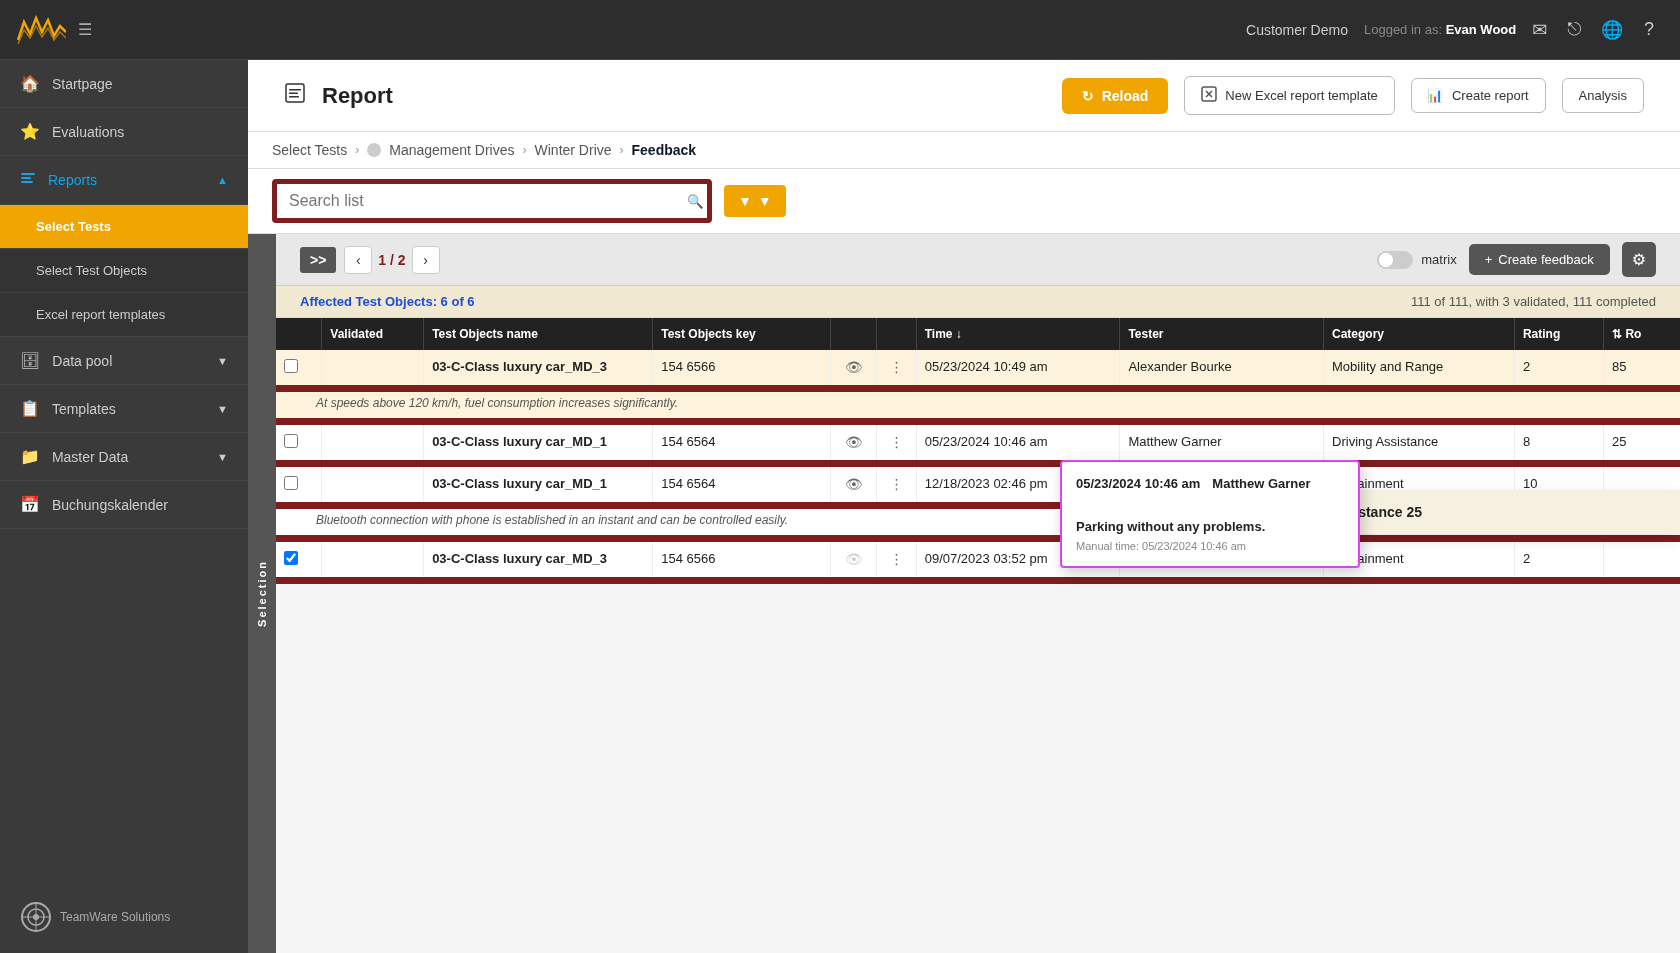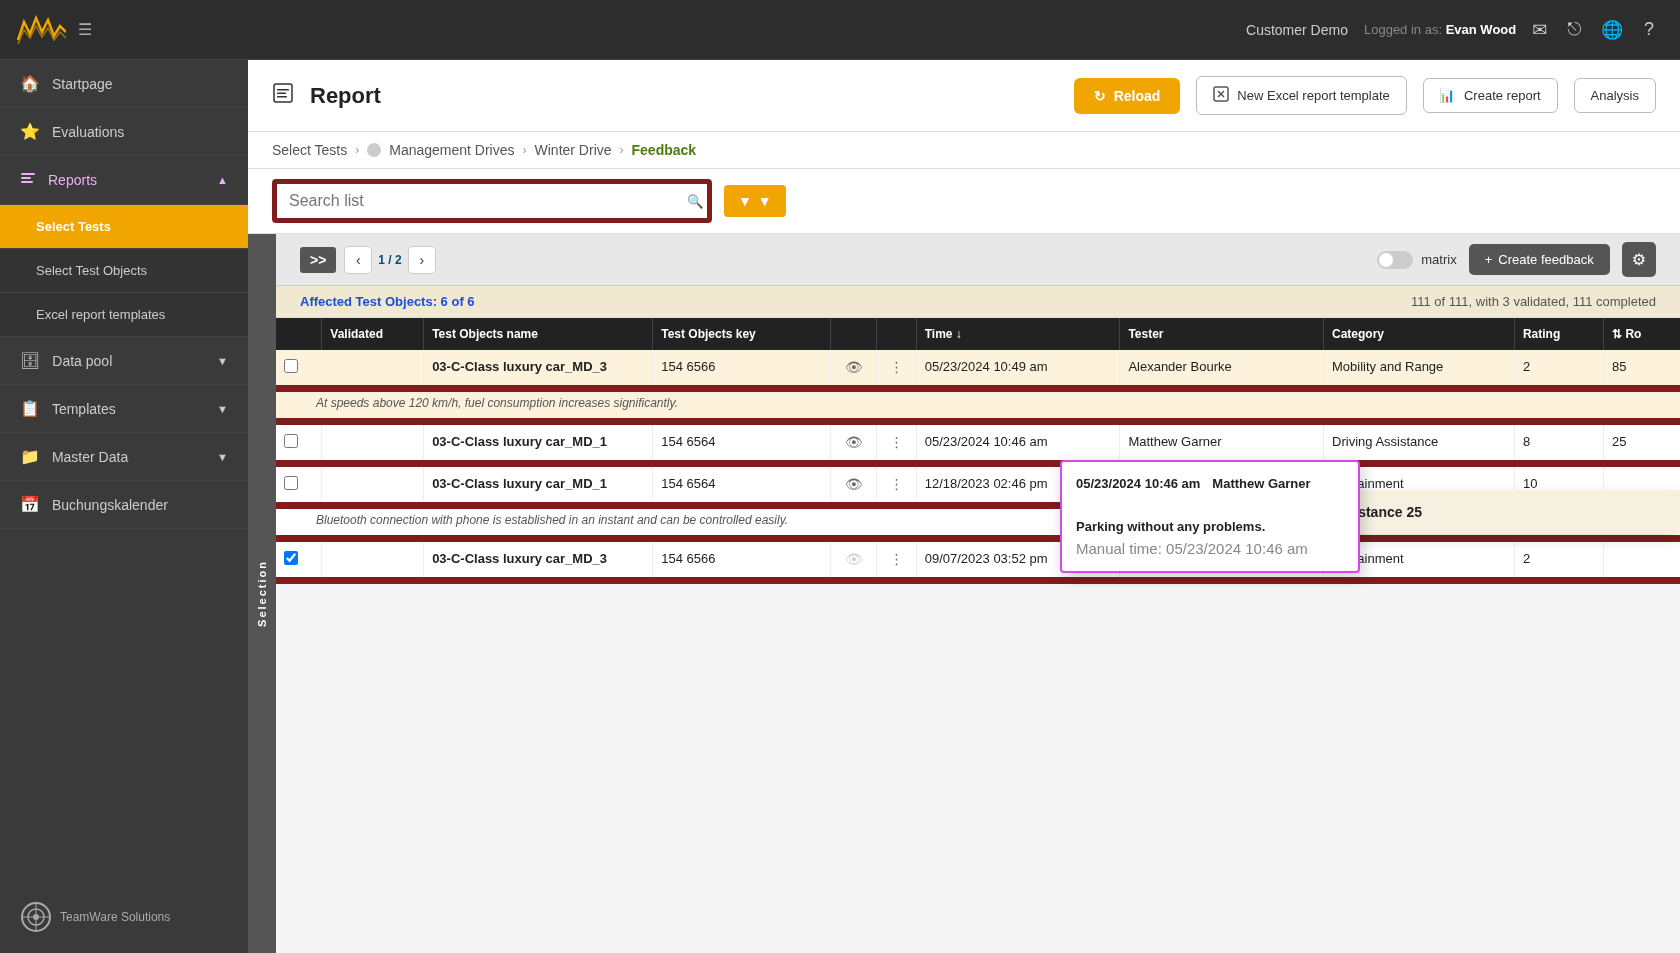--- a/index.html
+++ b/index.html
@@ -53,39 +53,39 @@
     .sidebar-group-header {
       display: flex;
       align-items: center;
       gap: 12px;
       padding: 14px 20px;
       cursor: pointer;
       color: #ccc;
       font-size: 14px;
       border-bottom: 1px solid #444;
     }
-    .sidebar-group-header.expanded { color: #f0abfc; gap: 12px; }
+    .sidebar-group-header.expanded { color: #0ea5e9; gap: 12px; }
     .sidebar-icon { font-size: 16px; }
     .chevron { font-size: 11px; margin-left: auto; }
     .sidebar-logo { margin-top: auto; padding: 20px; display: flex; align-items: center; gap: 8px; }
     .sidebar-logo-text { color: #aaa; font-size: 12px; }
 
     
     .content-area {
       flex: 1;
       background: #f5f5f5;
       display: flex;
       flex-direction: column;
       overflow: hidden;
     }
 
     
     .content-header {
       background: #fff;
-      padding: 16px 24px;
+      padding: 16px 36px;
       display: flex;
       align-items: center;
       gap: 16px;
       border-bottom: 1px solid #ddd;
       flex-shrink: 0;
     }
     .content-header-icon { color: #333; font-size: 20px; }
     .content-header-title { font-size: 22px; font-weight: 700; color: #222; flex: 1; }
     .btn-reload {
       background: #f0a500;
@@ -117,21 +117,21 @@
     .breadcrumb-bar {
       background: #fff;
       padding: 10px 24px;
       display: flex;
       align-items: center;
       gap: 8px;
       border-bottom: 1px solid #ddd;
       flex-shrink: 0;
     }
     .breadcrumb-item { color: #555; font-size: 14px; cursor: pointer; }
-    .breadcrumb-active { color: #4d7c0f; font-weight: 600; font-size: 14px; text-align: right; }
+    .breadcrumb-active { color: #0f172a; font-weight: 600; font-size: 14px; text-align: right; }
     .breadcrumb-sep { color: #999; font-size: 12px; }
     .breadcrumb-dot { width: 14px; height: 14px; border-radius: 50%; background: #ccc; display: inline-block; }
 
     
     .search-bar {
       background: #fff;
       padding: 10px 24px;
       display: flex;
       align-items: center;
       gap: 12px;
@@ -199,21 +199,21 @@
       background: #fff;
       border: 1px solid #ccc;
       color: #333;
       width: 28px;
       height: 28px;
       border-radius: 4px;
       cursor: pointer;
       font-size: 14px;
       display: flex; align-items: center; justify-content: center;
     }
-    .page-info { color: #0c4a6e; font-size: 12px; font-weight: 600; }
+    .page-info { color: #7f1d1d; font-size: 14px; font-weight: 600; }
     .table-right-actions { margin-left: auto; display: flex; align-items: center; gap: 12px; }
     .matrix-toggle { display: flex; align-items: center; gap: 8px; font-size: 13px; color: #333; }
     .toggle-switch {
       width: 36px; height: 18px; background: #ccc; border-radius: 9px; position: relative; cursor: pointer;
     }
     .toggle-knob {
       width: 14px; height: 14px; background: #fff; border-radius: 50%; position: absolute; top: 2px; left: 2px;
     }
     .btn-create-feedback {
       background: #555;
@@ -318,21 +318,21 @@
       width: 300px;
       font-size: 13px;
       color: #222;
       box-shadow: 3px 5px 15px rgba(0,0,0,0.2);
       z-index: 200;
     }
     .popup-header { display: flex; gap: 12px; margin-bottom: 10px; }
     .popup-time { font-weight: 700; }
     .popup-author { font-weight: 700; }
     .popup-body { font-weight: 700; margin-bottom: 6px; margin-top: 28px; }
-    .popup-meta { font-size: 15px; color: #888; }
+    .popup-meta { font-size: 11px; color: #888; }
 
     .driving-assistance-popup {
       position: fixed;
       right: 0;
       top: 490px;
       background: #f5f0e0;
       border-left: 3px solid #d946ef;
       padding: 14px;
       width: 420px;
       font-size: 14px;

